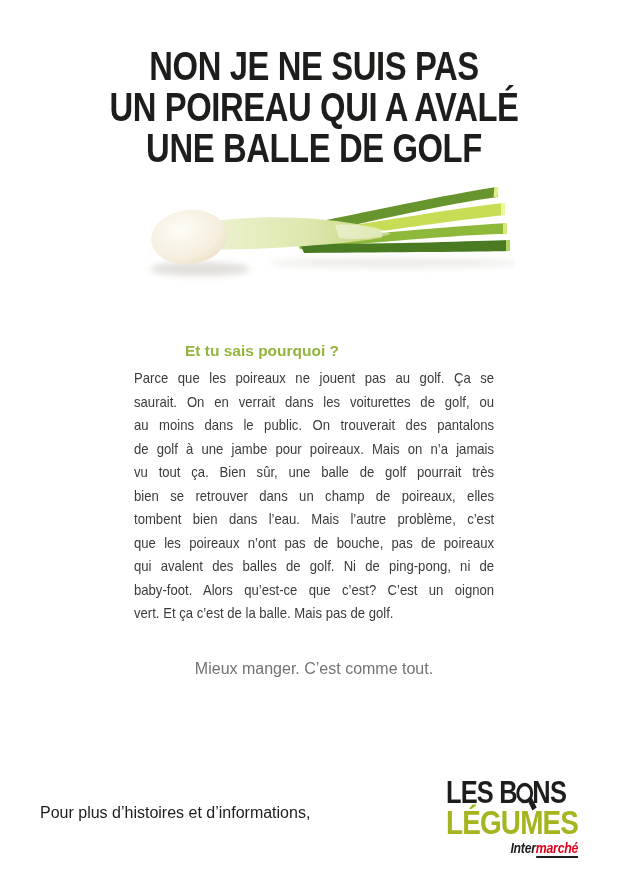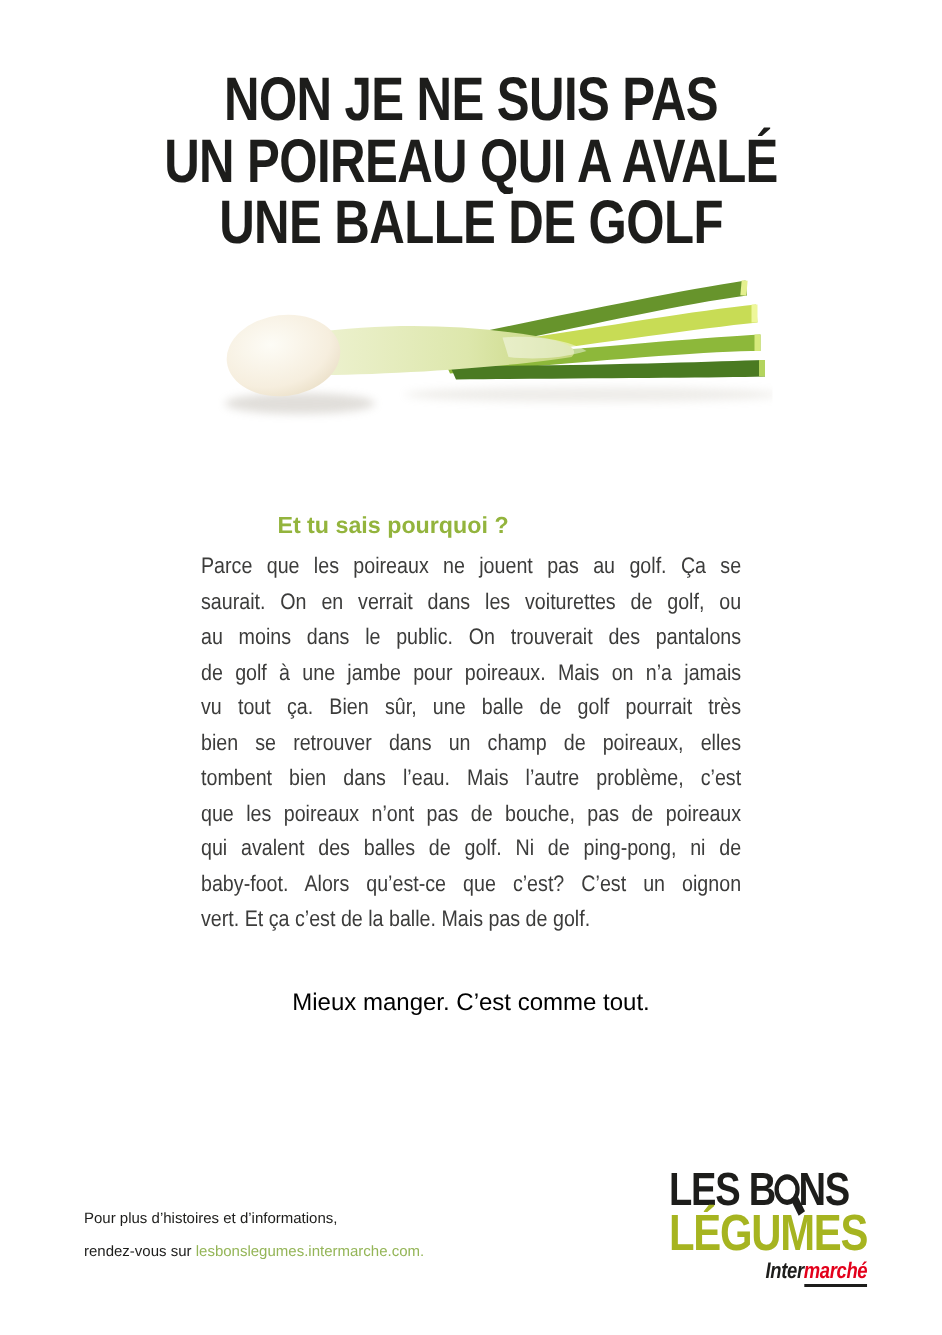--- a/index.html
+++ b/index.html
@@ -46,26 +46,26 @@
     text-align-last:justify;
     white-space:normal;
     height:23.5px;overflow:visible;
   }
   .body-line.last{text-align-last:left;}
   
   .tagline{
     position:absolute;top:656px;left:0;width:628px;
     text-align:center;
     font-size:16px;line-height:26px;
-    color:#000000;
+    color:#737373;
   }
   
   .footer-note{
-    position:absolute;left:56px;top:802px;
-    font-size:10px;line-height:21.5px;
+    position:absolute;left:40px;top:802px;
+    font-size:16px;line-height:21.5px;
     color:#1d1d1b;
   }
   .footer-note .url{color:#94b557;text-decoration:none;cursor:pointer;}
   
   .logo{
     position:absolute;top:779px;right:50px;
     transform:scaleX(0.82);
     transform-origin:100% 0;
     text-align:left;
     color:#1d1d1b;
@@ -156,21 +156,20 @@
     <div class="body-line">baby-foot. Alors qu’est-ce que c’est? C’est un oignon</div>
     <div class="body-line last">vert. Et ça c’est de la balle. Mais pas de golf.</div>
   </div>
 
   <div class="tagline">
     <div>Mieux manger. C’est comme tout.</div>
   </div>
 
   <div class="footer-note">
     <div>Pour plus d’histoires et d’informations,</div>
-    <div><span>rendez-vous sur </span><span class="url">lesbonslegumes.intermarche.com.</span></div>
   </div>
 
   <div class="logo">
     <div class="logo-l1"><span>LES B</span><span class="lens"><svg viewBox="0 0 26 34" width="26" height="34">
             <circle cx="11" cy="10" r="8.5" fill="none" stroke="#1d1d1b" stroke-width="3.5"></circle>
             <path d="M17 16 L23 26" stroke="#1d1d1b" stroke-width="6" stroke-linecap="butt"></path>
           </svg></span><span>NS</span></div>
     <div class="logo-l2">LÉGUMES</div>
     <div class="logo-brand"><span>Inter</span><span class="marche">marché</span></div>
   </div>

